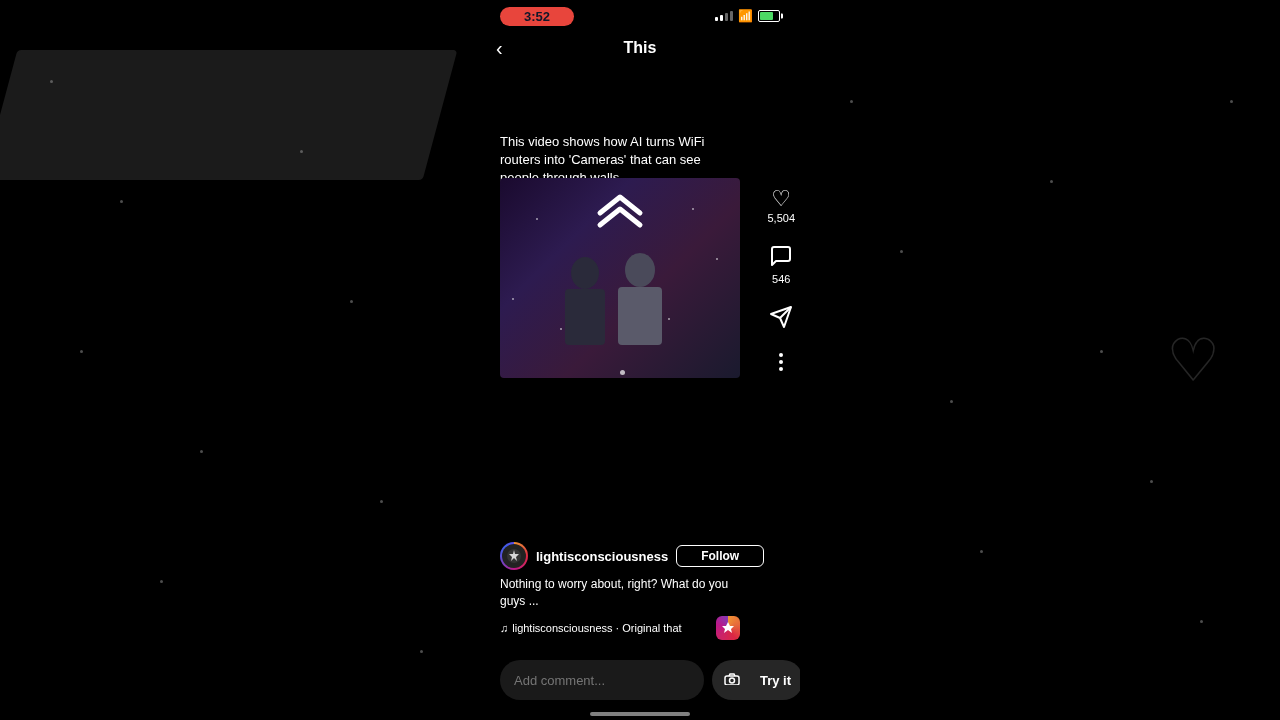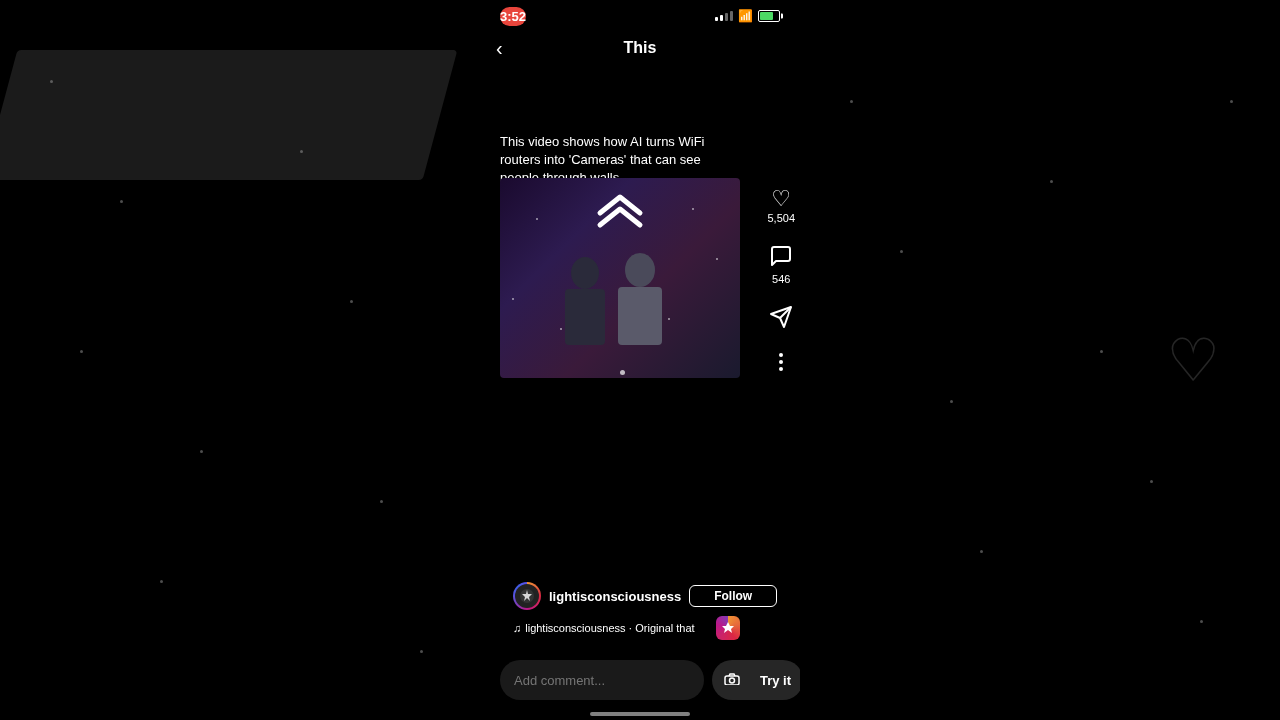--- a/index.html
+++ b/index.html
@@ -54,24 +54,24 @@
     
     .status-bar {
       display: flex;
       justify-content: space-between;
       align-items: center;
       padding: 8px 20px 4px;
       height: 28px;
     }
     .status-time {
       background: #e8453c;
-      color: #ffffff;
+      color: #0f172a;
       font-size: 13px;
       font-weight: 600;
-      padding: 2px 0;
+      padding: 2px 24px;
       border-radius: 10px;
     }
     .status-icons {
       display: flex;
       align-items: center;
       gap: 5px;
     }
     .signal-bars {
       display: flex;
       align-items: flex-end;
@@ -241,21 +241,20 @@
       font-weight: 500;
     }
     .action-spacer { height: 12px; }
 
     
     .user-info {
       position: absolute;
       bottom: 80px;
       left: 20px;
       right: 60px;
-      margin-left: 13px;
     }
     .user-row {
       display: flex;
       align-items: center;
       gap: 8px;
       margin-bottom: 6px;
     }
     .avatar {
       width: 28px;
       height: 28px;
@@ -530,20 +529,21 @@
             <svg width="16" height="16" viewBox="0 0 16 16">
               <circle cx="8" cy="8" r="7" fill="#333"></circle>
 
               <path d="M8 2 L9 6 L13 6 L10 9 L11 13 L8 10 L5 13 L6 9 L3 6 L7 6 Z" fill="white" opacity="0.8"></path>
             </svg>
           </div>
         </div>
         <span class="username">lightisconsciousness</span>
         <button class="follow-btn">Follow</button>
       </div>
+      <div class="post-caption">Nothing to worry about, right? What do you guys ...</div>
       <div class="audio-row">
         <div class="audio-left">
           <span class="music-note">♫</span>
           <span>lightisconsciousness · Original that</span>
         </div>
         <div class="ai-badge">
           <svg width="14" height="14" viewBox="0 0 14 14">
             <path d="M7 1 L9 5 L13 5 L10 8 L11 12 L7 9 L3 12 L4 8 L1 5 L5 5 Z" fill="white"></path>
           </svg>
         </div>

